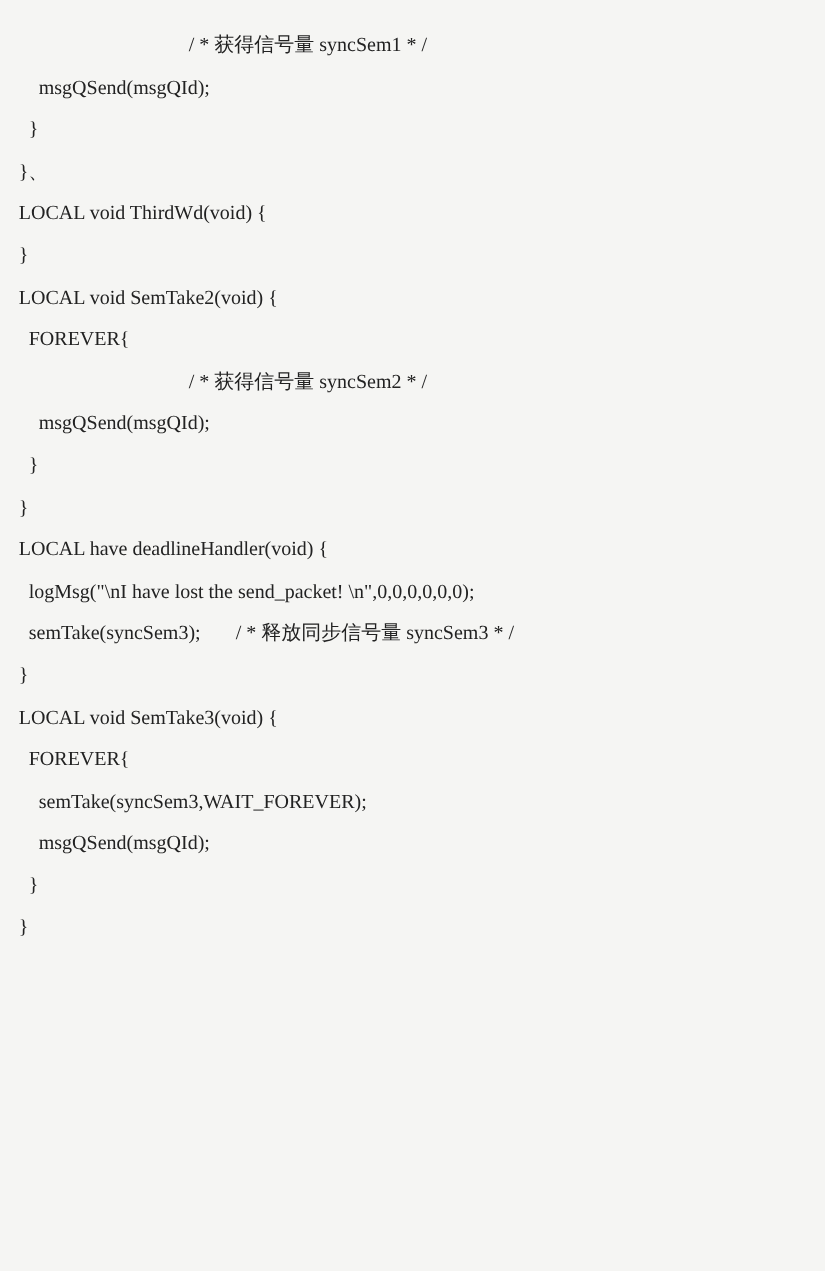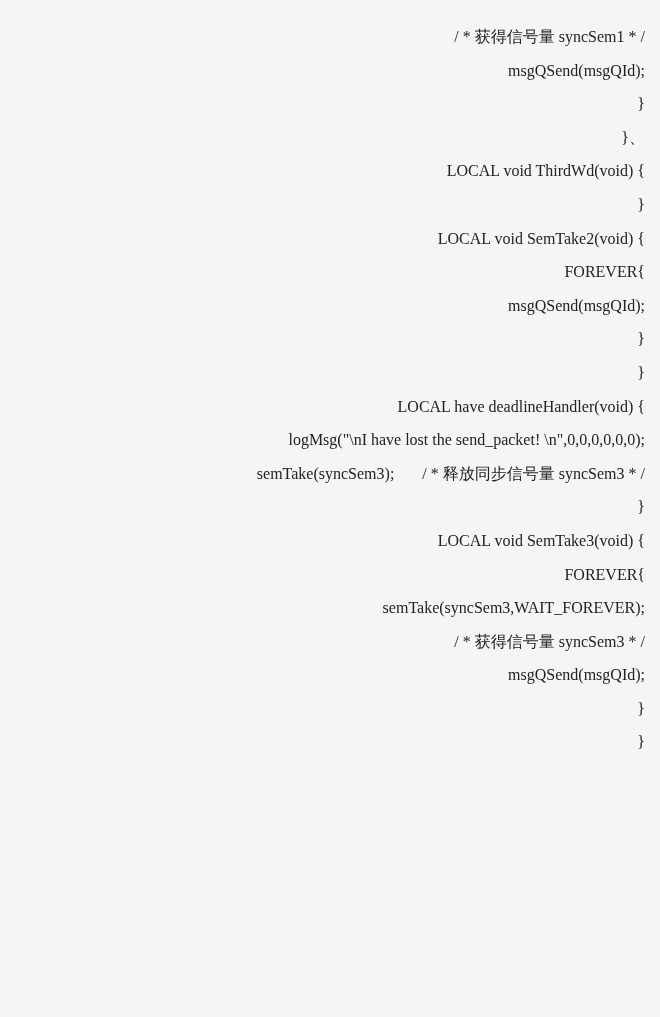--- a/index.html
+++ b/index.html
@@ -9,42 +9,41 @@
     font-family: "Times New Roman", "SimSun", serif;
     font-size: 16px;
     line-height: 2.1;
     color: #222;
     width: 660px;
     box-sizing: border-box;
   }
   .line {
     white-space: pre;
     display: block;
-    text-align: right;
   }
 </style>
 </head>
 <body>
 
 <div>
   <span class="line">                                  / * 获得信号量 syncSem1 * /</span>
   <span class="line">    msgQSend(msgQId);</span>
   <span class="line">  }</span>
   <span class="line">}、</span>
   <span class="line">LOCAL void ThirdWd(void) {</span>
   <span class="line">}</span>
   <span class="line">LOCAL void SemTake2(void) {</span>
   <span class="line">  FOREVER{</span>
+  <span class="line">                                  / * 获得信号量 syncSem2 * /</span>
   <span class="line">    msgQSend(msgQId);</span>
   <span class="line">  }</span>
   <span class="line">}</span>
   <span class="line">LOCAL have deadlineHandler(void) {</span>
   <span class="line">  logMsg("\nI have lost the send_packet! \n",0,0,0,0,0,0);</span>
   <span class="line">  semTake(syncSem3);       / * 释放同步信号量 syncSem3 * /</span>
   <span class="line">}</span>
   <span class="line">LOCAL void SemTake3(void) {</span>
   <span class="line">  FOREVER{</span>
   <span class="line">    semTake(syncSem3,WAIT_FOREVER);</span>
-  <span class="line">                                  / * 获得信号量 syncSem3 * /</span>
   <span class="line">    msgQSend(msgQId);</span>
   <span class="line">  }</span>
   <span class="line">}</span>
 </div>
 
 </body></html>

